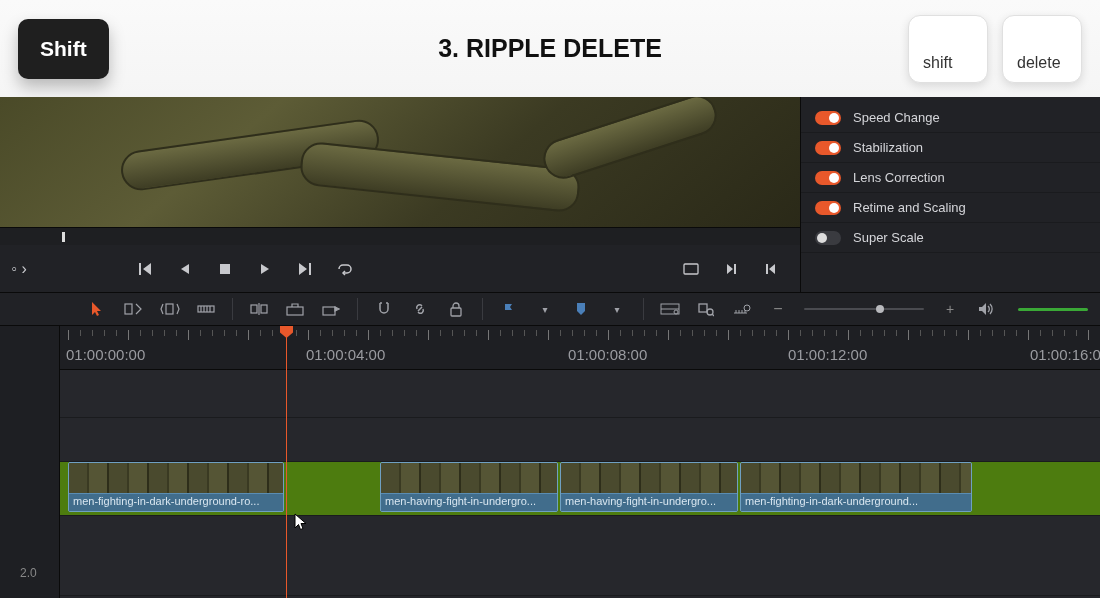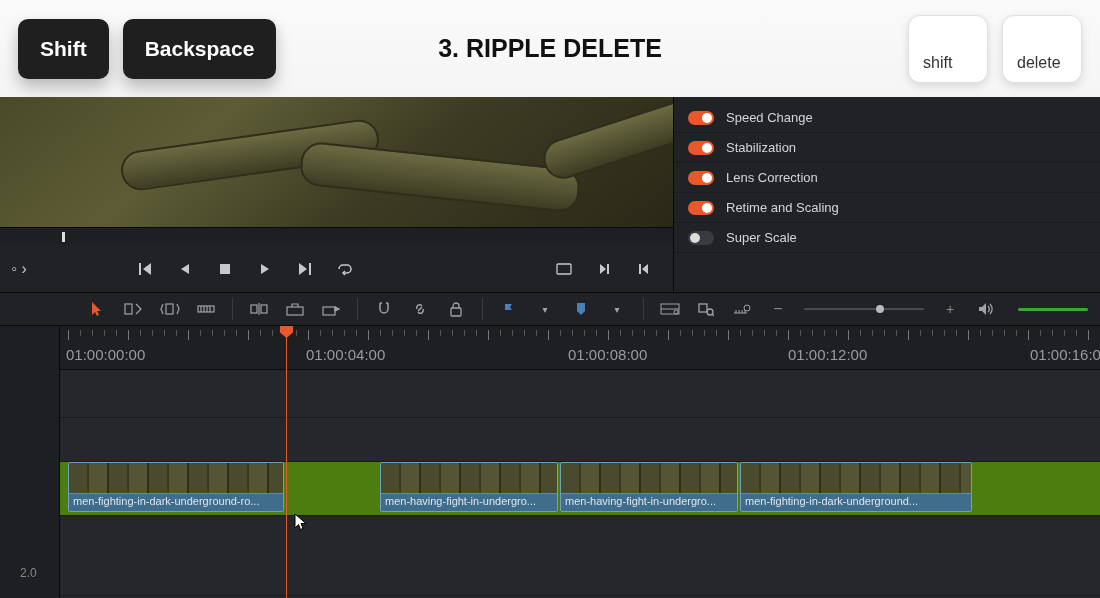--- a/index.html
+++ b/index.html
@@ -126,21 +126,21 @@
     margin-left:100px;
   }
   .transport-right {
     margin-left: auto;
     display: flex;
     gap: 22px;
     align-items: center;
     margin-right: 10px;
   }
   .inspector {
-    width: 427px;
+    width: 300px;
     background: #212226;
     border-left: 1px solid #0a0a0a;
     padding-top: 6px;
   }
   .inspector-row {
     display: flex;
     align-items: center;
     padding: 7px 14px;
     font-size: 13px;
     color: #d4d5d9;
@@ -313,21 +313,20 @@
   }
   .marker-flag {
     width: 12px; height:12px;
   }
 </style>
 </head>
 <body>
 
 <div class="header-bar">
   <div class="key-dark">Shift</div>
-  <div class="key-dark">Backspace</div>
   <div class="key-title">3. RIPPLE DELETE</div>
   <div class="right-keys">
     <div class="key-light">shift</div>
     <div class="key-light">delete</div>
   </div>
 </div>
 
 <div class="app-area">
 
   <div class="top-panels">

